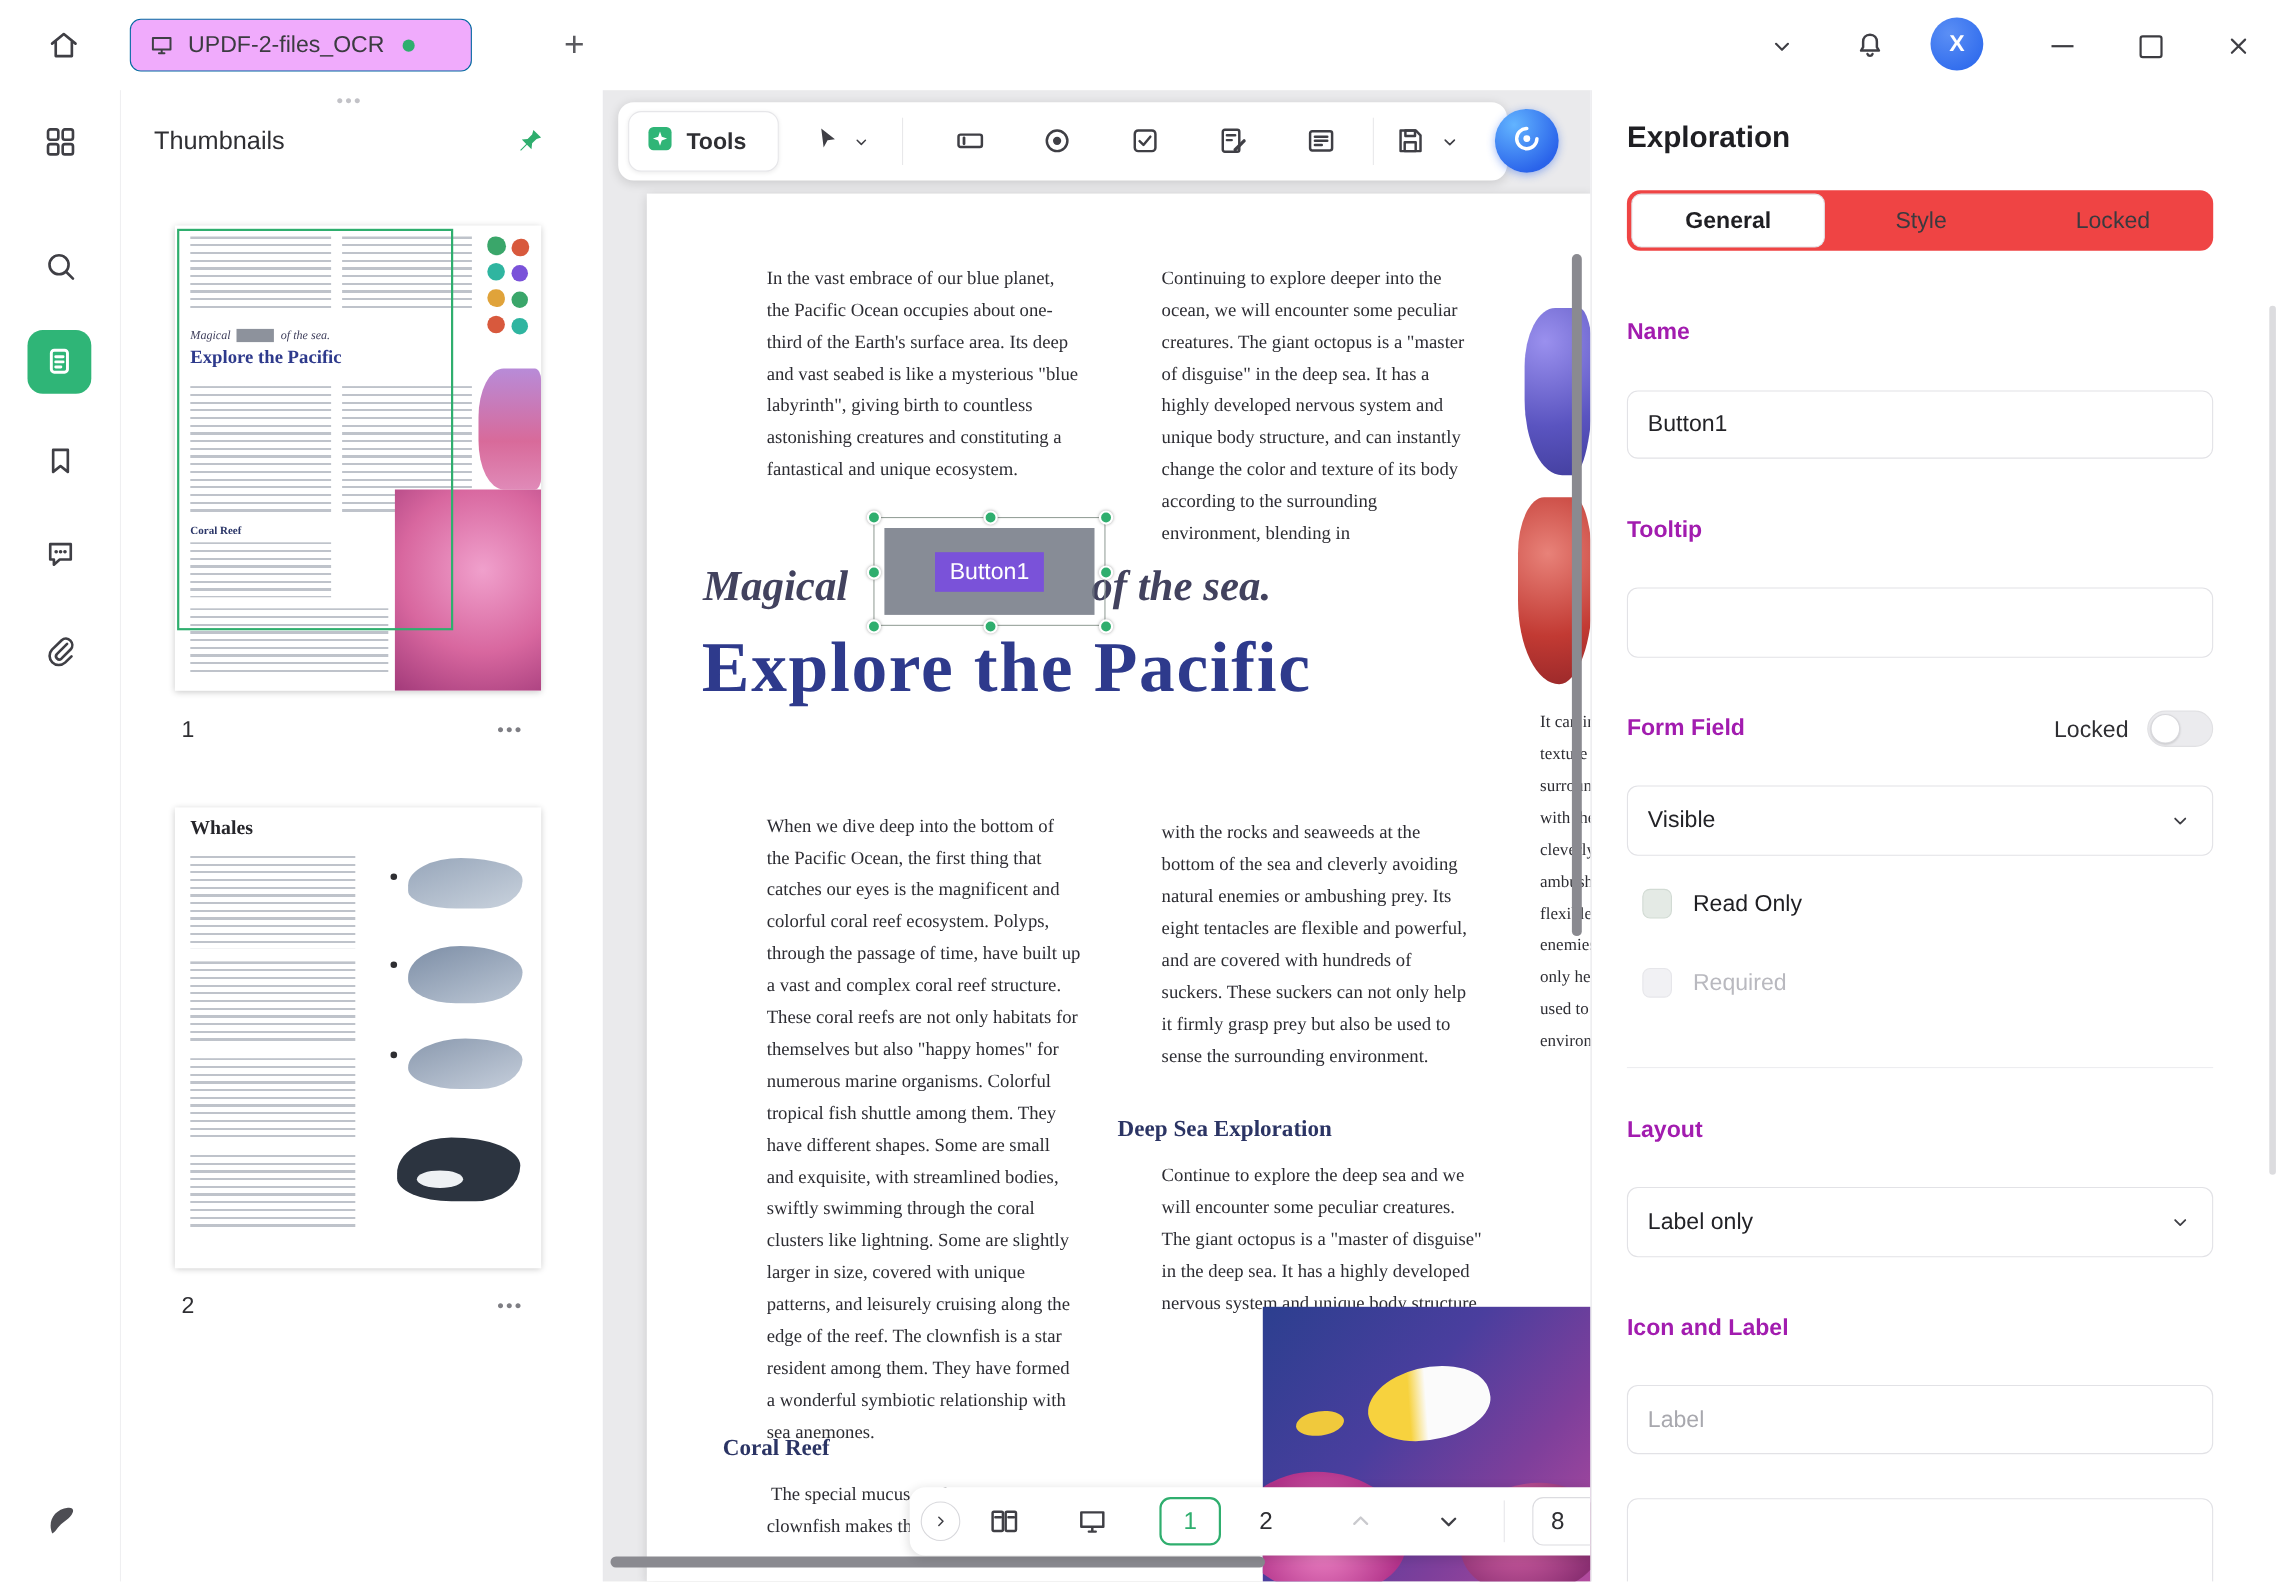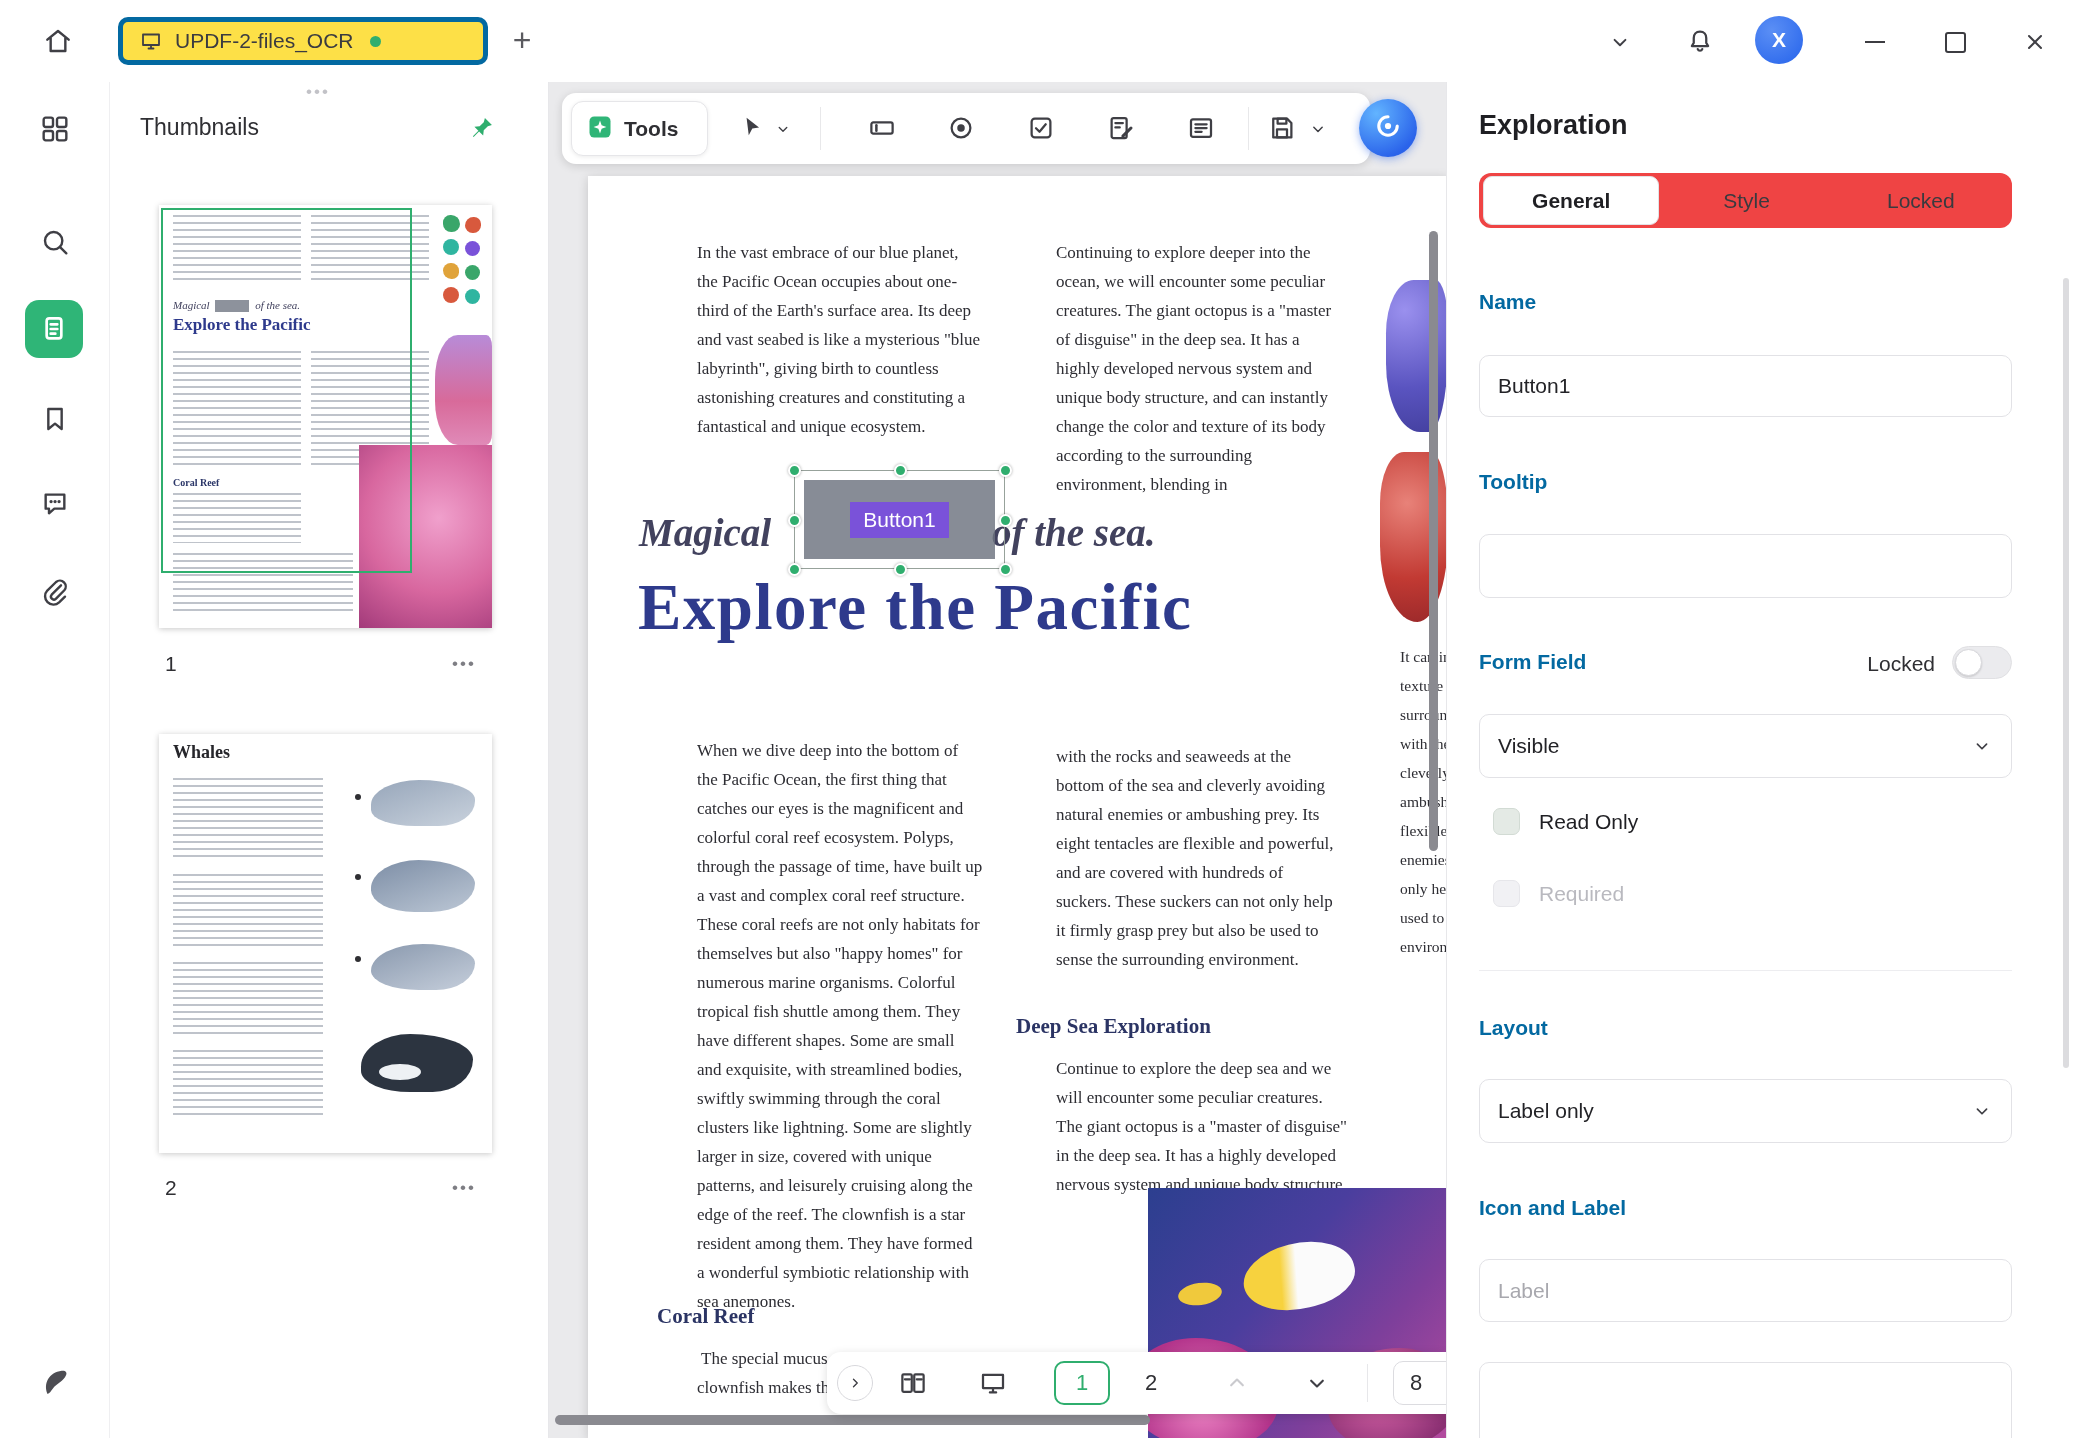--- a/index.html
+++ b/index.html
@@ -2,21 +2,21 @@
 <html><head>
 <meta charset="utf-8">
 <style>
   html,body{margin:0;padding:0;background:#fff;font-family:"Liberation Sans",sans-serif;}
   .window{position:relative;width:2074px;height:1438px;overflow:hidden;background:#fff;}
   .a{position:absolute;}
   svg.ic{stroke:#3f3f45;fill:none;stroke-width:1.8;stroke-linecap:round;stroke-linejoin:round;display:block;}
   .serif{font-family:"Liberation Serif",serif;}
   .para{position:absolute;font-family:"Liberation Serif",serif;font-size:17px;line-height:29px;color:#2d2d33;margin-left:40px;}
   .nav-ellipsis{font-size:17px;letter-spacing:2px;color:#7e7e84;cursor:pointer;}
-  .lbl{position:absolute;font-size:21px;font-weight:700;color:#0369a1;}
+  .lbl{position:absolute;font-size:21px;font-weight:700;color:#a21caf;}
   .inp{position:absolute;left:32px;width:533px;height:62px;border:1.5px solid #e2e2e6;border-radius:10px;background:#fff;
        font-size:21px;color:#232327;padding:0 18px;box-sizing:border-box;font-family:"Liberation Sans",sans-serif;outline:none;}
   .inp::placeholder{color:#a8a8ae;}
   .dd{position:absolute;left:32px;width:533px;height:64px;border:1.5px solid #e2e2e6;border-radius:10px;background:#fff;
       display:flex;align-items:center;justify-content:space-between;padding:0 18px;box-sizing:border-box;font-size:21px;color:#232327;cursor:pointer;}
   .chk{position:absolute;width:27px;height:27px;border-radius:7px;box-sizing:border-box;}
   .hdl{position:absolute;width:13px;height:13px;border-radius:50%;background:#2fae6e;border:2px solid #fff;box-shadow:0 0 3px rgba(0,0,0,.35);box-sizing:border-box;}
   .tlines{background:repeating-linear-gradient(to bottom,#a9afb9 0 2px,transparent 2px 7px);opacity:.75;}
   .tab3{flex:1;display:flex;align-items:center;justify-content:center;font-size:21px;color:#3a3a3f;border-radius:9px;cursor:pointer;height:47px;}
   .pgnum{position:absolute;display:flex;align-items:center;justify-content:center;font-size:22px;border-radius:10px;box-sizing:border-box;}
@@ -27,21 +27,21 @@
 <div class="window">
 
   <div class="a" style="left:0;top:0;width:2074px;height:82px;background:#fff;">
     <div class="a" style="left:36px;top:19px;width:44px;height:44px;display:flex;align-items:center;justify-content:center;cursor:pointer;">
       <span>
           <svg class="ic" viewBox="0 0 24 24" width="32" height="32">
             <path d="M4 11 L12 4.5 L20 11 M6.5 9.5 V19.5 H17.5 V9.5"></path>
           </svg>
         </span>
     </div>
-    <div class="a" style="left:118px;top:17px;width:370px;height:48px;border:5px solid #0369a1;border-radius:10px;display:flex;align-items:center;padding:0 16px;box-sizing:border-box;cursor:pointer;background:#fde047;">
+    <div class="a" style="left:118px;top:17px;width:311px;height:48px;border:1px solid #0369a1;border-radius:10px;display:flex;align-items:center;padding:0 16px;box-sizing:border-box;cursor:pointer;background:#f0abfc;">
       <span style="margin-right:12px;">
           <svg class="ic" viewBox="0 0 24 24" width="24" height="24">
             <path d="M4 5.5 H20 V16 H4 Z M9.5 19.5 H14.5 M12 16 V19.5"></path>
           </svg>
         </span>
       <span style="font-size:21px;color:#3b3b40;">UPDF-2-files_OCR</span>
       <span style="width:11px;height:11px;border-radius:50%;background:#2fae6e;margin-left:16px;"></span>
     </div>
     <div class="a" style="left:500px;top:18px;width:44px;height:44px;display:flex;align-items:center;justify-content:center;font-size:32px;color:#5a5a5f;cursor:pointer;">
         <span>+</span>

